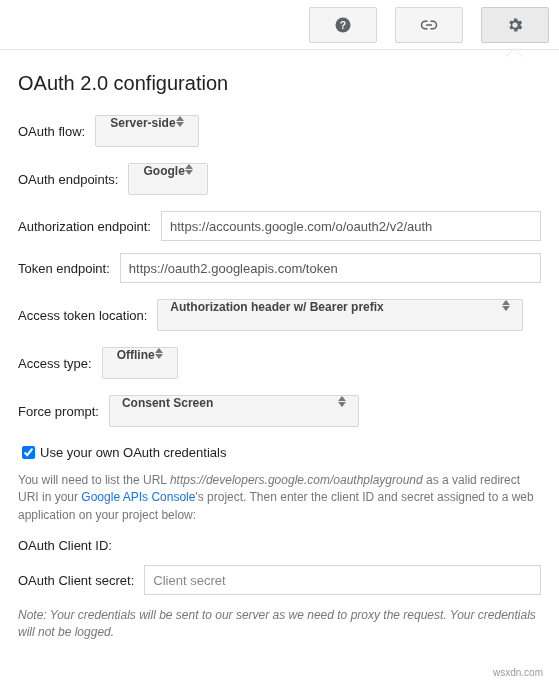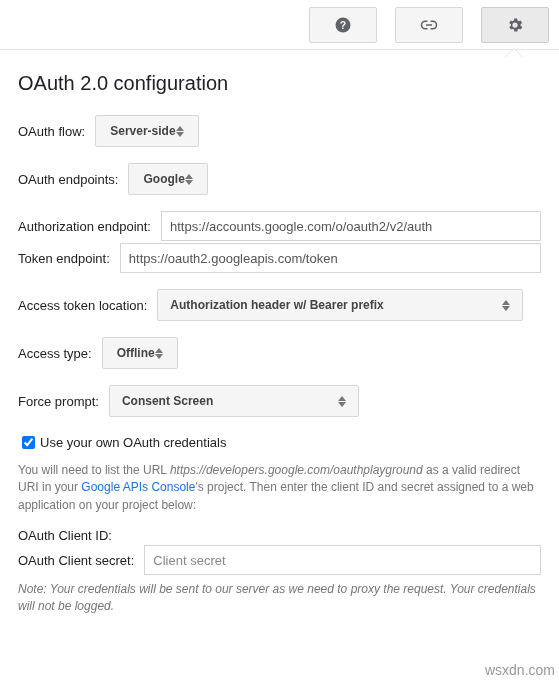--- a/index.html
+++ b/index.html
@@ -60,29 +60,29 @@
     font-weight: 400;
     margin: 4px 0 20px 0;
     color: #202124;
   }
   .row {
     display: flex;
     align-items: center;
     margin-bottom: 16px;
     gap: 10px;
   }
-  .row.tight { margin-bottom: 2px; }
+  .row.tight { margin-bottom: 12px; }
   .label {
     font-size: 13px;
     color: #222;
     white-space: nowrap;
   }
   .select {
     display: inline-flex;
-    align-items: center;
+    align-items: flex-start;
     justify-content: center;
     gap: 0;
     height: 32px;
     padding: 0 14px;
     border: 1px solid #d7d7d7;
     border-radius: 2px;
     background: #f5f5f5;
     font-size: 12px;
     font-weight: 700;
     color: #444;
@@ -136,22 +136,22 @@
   .note {
     font-size: 12px;
     font-style: italic;
     color: #777;
     line-height: 1.4;
     margin-top: 6px;
   }
   .attrib {
     position: fixed;
     bottom: 2px;
-    right: 4px;
-    font-size: 14px;
+    right: 16px;
+    font-size: 10px;
     color: #999;
   }
 </style>
 </head>
 <body>
 
 <div class="toolbar">
   <div class="tbtn">
     <svg viewBox="0 0 24 24">
         <circle cx="12" cy="12" r="10" fill="#5f6368"></circle>

